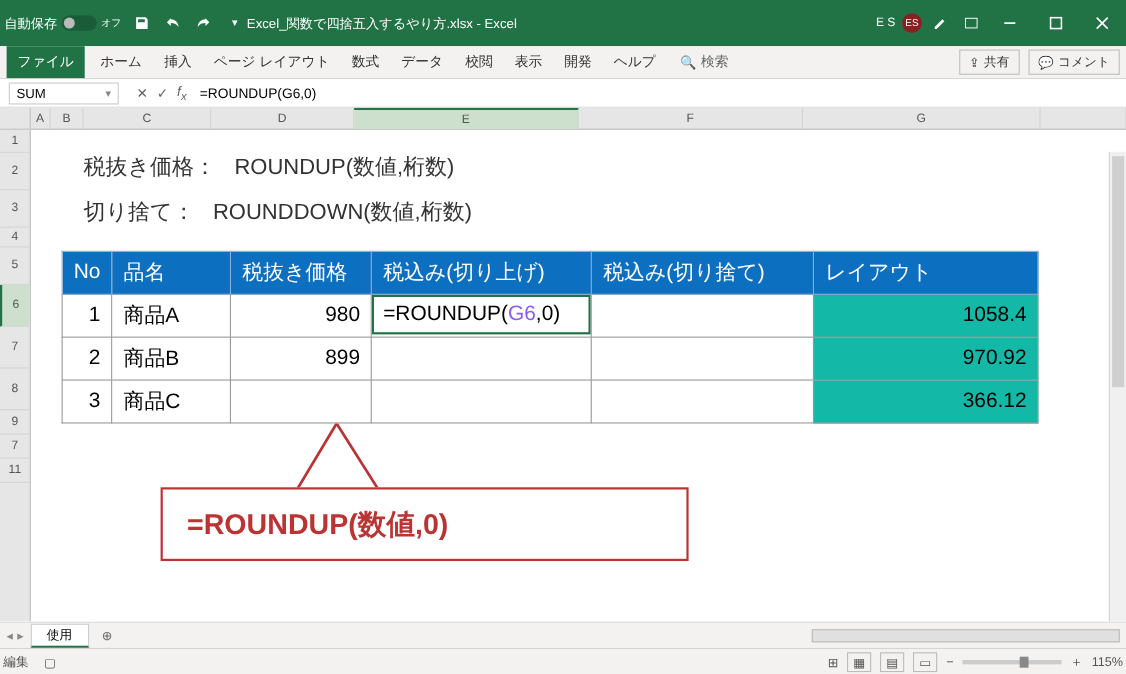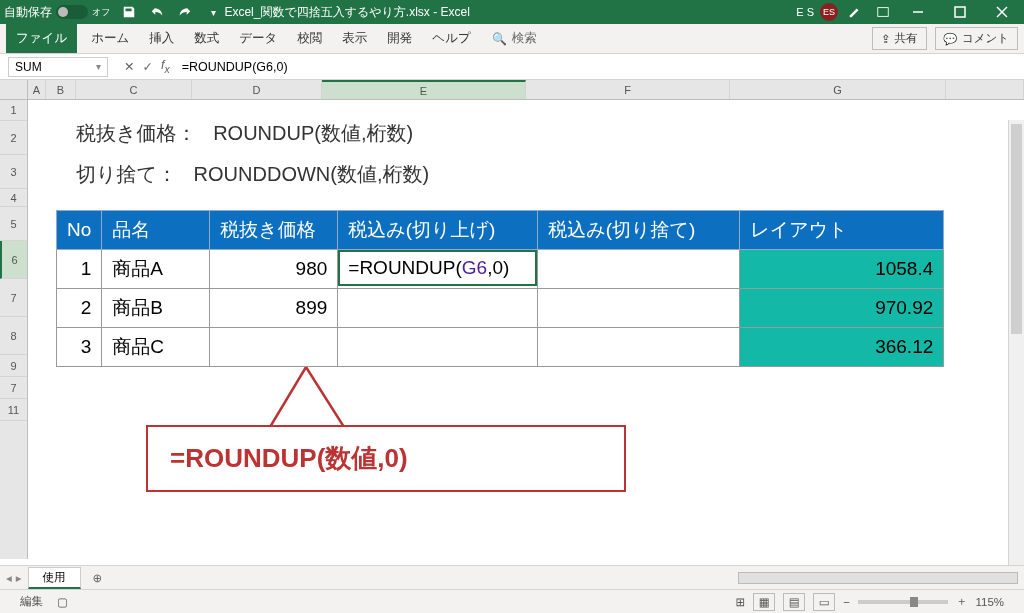--- a/index.html
+++ b/index.html
@@ -1,20 +1,20 @@
 <!DOCTYPE html>
 <html><head>
   <meta charset="utf-8">
   <style>
     * { margin: 0; padding: 0; box-sizing: border-box; }
     body { font-family: "Yu Gothic", "Meiryo", sans-serif; background: #fff; overflow: hidden; }
     .app { width: 1024px; height: 613px; display: flex; flex-direction: column; }
     
     
-    .titlebar { background: #217346; color: #fff; height: 24px; display: flex; align-items: center; padding: 0 4px; font-size: 12px; }
+    .titlebar { background: #217346; color: #fff; height: 42px; display: flex; align-items: center; padding: 0 4px; font-size: 12px; }
     .titlebar .autosave { display: flex; align-items: center; gap: 4px; }
     .titlebar .autosave-toggle { background: #1a5c38; border-radius: 8px; width: 32px; height: 14px; position: relative; display: inline-block; }
     .titlebar .autosave-toggle::after { content:""; position:absolute; left:2px; top:2px; width:10px; height:10px; background:#bbb; border-radius:50%; }
     .tb-icon { width: 22px; height: 22px; display: flex; align-items: center; justify-content: center; cursor: pointer; }
     .tb-icon svg { width: 14px; height: 14px; fill: #fff; }
     .titlebar .qat { display: flex; gap: 6px; margin-left: 8px; }
     .titlebar .title { flex: 1; text-align: left; }
     .titlebar .right { display: flex; align-items: center; gap: 6px; margin-left: auto; }
     .es-badge { background: #8b2020; border-radius: 50%; width: 18px; height: 18px; display:flex; align-items:center; justify-content:center; font-size:9px; color:#fff; }
     .win-btn { width:36px; height:30px; display:flex; align-items:center; justify-content:center; cursor:pointer; }
@@ -51,35 +51,35 @@
     .intro { margin: 14px 8px 0 30px; font-size: 20px; color:#333; }
     .intro .row2 { margin-top: 14px; }
     
     .data-table { margin: 22px 8px 0 10px; border-collapse: collapse; font-size: 19px; }
     .data-table th { background: #0c6fc0; color: #fff; font-weight: normal; text-align:left; padding: 6px 10px; border: 1px solid #8faacb; }
     .data-table td { border: 1px solid #999; padding: 6px 10px; background:#fff; }
     .data-table td.num { text-align:right; }
     .data-table td.suppl { background: #14b8a6; text-align:right; }
     .data-table .formula-cell { padding: 0; vertical-align: top; }
     .formula-display { border: 2px solid #217346; padding: 5px 8px; font-size:19px; }
-    .formula-display .ref { color: #4c1d95; }
+    .formula-display .ref { color: #8b5cf6; }
     
     
     .callout { border: 2.5px solid #bb3333; background: #fff; position: relative; margin: 58px 0 0 100px; padding: 14px 22px; font-size: 26px; color:#bb3333; font-weight: 600; width: 480px; line-height:1.35; }
     .callout-pointer-svg { position:absolute; top:-58px; left:220px; }
     
     
     .sheet-tabs { background:#f3f2f1; border-top:1px solid #d4d4d4; height: 24px; display:flex; align-items:center; font-size:11.5px; padding: 0 6px; gap:6px; }
     .sheet-tabs .nav { display:flex; gap:4px; color:#888; }
     .sheet-tabs .stab { background:#fff; border:1px solid #ccc; border-bottom:2px solid #217346; padding: 2px 14px; }
     .sheet-tabs .add { color:#666; padding:0 6px; cursor:pointer; }
     .sheet-tabs .scroll { margin-left:auto; width:280px; height:12px; background:#e0e0e0; border:1px solid #bbb; }
     
     
-    .status-bar { background:#f3f2f1; border-top:1px solid #d4d4d4; height: 24px; display:flex; align-items:center; font-size:11.5px; padding: 0 20px; }
+    .status-bar { background:#f3f2f1; border-top:1px solid #d4d4d4; height: 24px; display:flex; align-items:center; font-size:11.5px; padding: 0 3px; }
     .status-bar .s-left { display:flex; gap:14px; color:#555; align-items:center; }
     .status-bar .s-right { margin-left:auto; display:flex; gap:8px; align-items:center; color:#555; }
     .view-btn { width:22px; height:18px; border:1px solid #bbb; cursor:pointer; display:flex; align-items:center; justify-content:center; }
     .zoom-slider { width:90px; height:4px; background:#ccc; position:relative; }
     .zoom-slider::after { content:""; position:absolute; left:58%; top:-3px; width:8px; height:10px; background:#888; }
     
     .vscroll { position:absolute; top:20px; right:0; bottom:0; width:16px; background:#f0f0f0; border-left:1px solid #d4d4d4; }
     .vscroll-thumb { position:absolute; top:4px; left:2px; right:2px; height: 210px; background:#cfcfcf; }
     
     .grid-main { flex:1; display:flex; flex-direction:column; }
@@ -145,20 +145,21 @@
             <line x1="11" y1="1" x2="1" y2="11"></line>
           </svg>
         </span>
     </div>
   </div>
 
   <div class="ribbon-tabs">
     <div class="tab file">ファイル</div>
     <div class="tab">ホーム</div>
     <div class="tab">挿入</div>
+    <div class="tab">ページ レイアウト</div>
     <div class="tab">数式</div>
     <div class="tab">データ</div>
     <div class="tab">校閲</div>
     <div class="tab">表示</div>
     <div class="tab">開発</div>
     <div class="tab">ヘルプ</div>
     <div class="tell">
       <span style="font-size:12px">🔍</span>
       <span>検索</span>
     </div>

